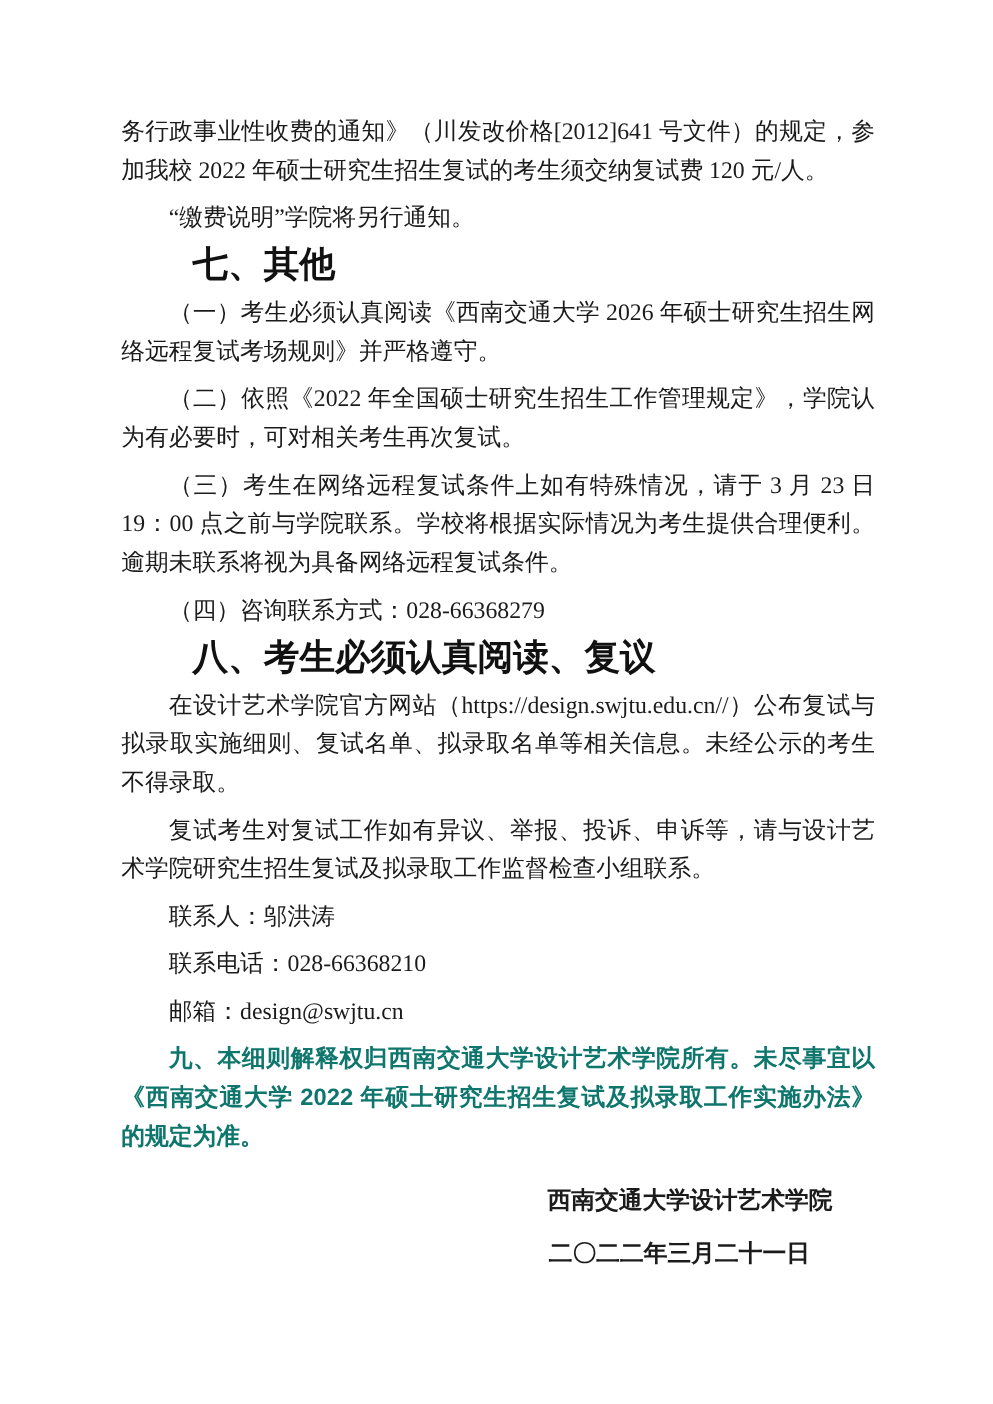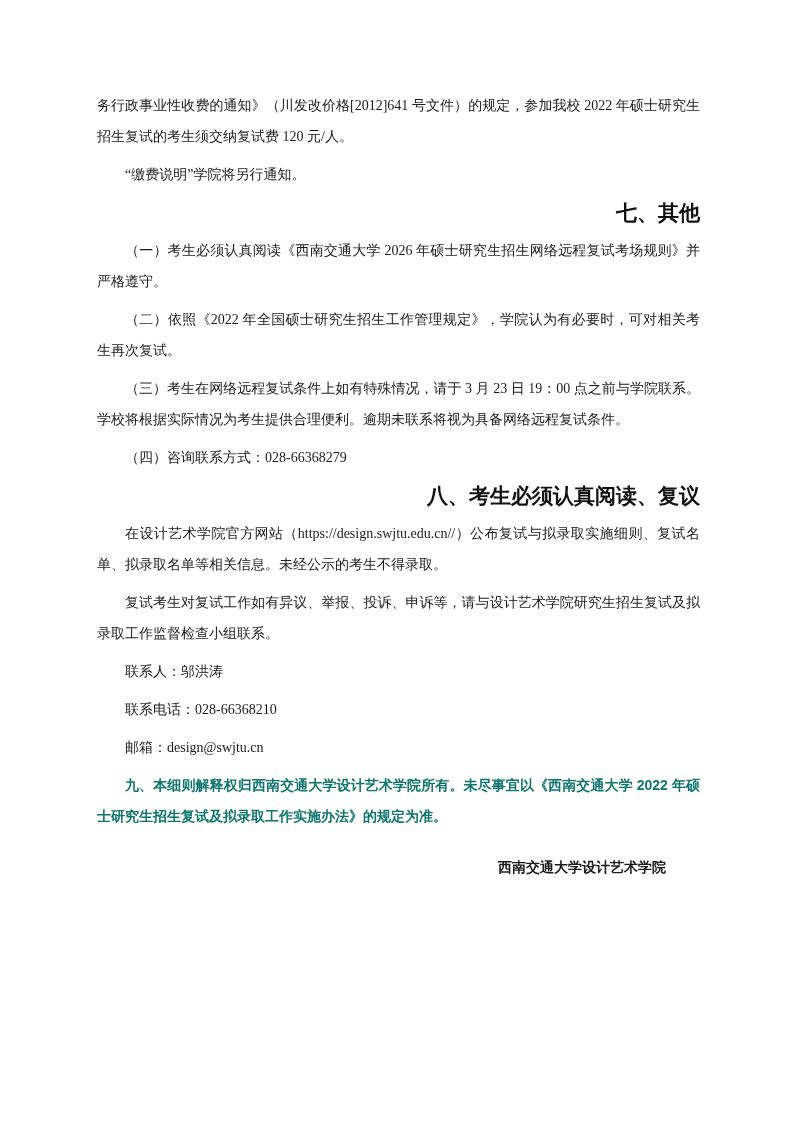--- a/index.html
+++ b/index.html
@@ -10,39 +10,38 @@
   .page {
     position: relative;
     width: 794px;
     height: 1123px;
     margin: 0 auto;
     background: #ffffff;
     box-sizing: border-box;
     padding: 90px 94px 0 97px;
     overflow: hidden;
     font-family: "Liberation Serif", "DejaVu Serif", serif;
-    font-size: 14px;
+    font-size: 19px;
     line-height: 31px;
     color: #1b1b1b;
   }
   .para {
     margin: 0 0 7px 0;
     text-align: justify;
     text-indent: 2em;
   }
   .para.continuation {
     text-indent: 0;
   }
   .section-heading {
     margin: 0 0 7px 0;
     text-indent: 2em;
     font-family: "Liberation Sans", "DejaVu Sans", sans-serif;
     font-weight: bold;
     color: #111111;
-    text-align: right;
   }
   .bold-para {
     margin: 0 0 7px 0;
     text-align: justify;
     text-indent: 2em;
     font-family: "Liberation Sans", "DejaVu Sans", sans-serif;
     font-weight: bold;
     color: #0f766e;
   }
   .signature-block {
@@ -88,15 +87,16 @@
   <p class="para">联系人：邬洪涛</p>
 
   <p class="para">联系电话：028-66368210</p>
 
   <p class="para">邮箱：design@swjtu.cn</p>
 
   <p class="bold-para">九、本细则解释权归西南交通大学设计艺术学院所有。未尽事宜以《西南交通大学 2022 年硕士研究生招生复试及拟录取工作实施办法》的规定为准。</p>
 
   <div class="signature-block">
     <p class="signature-org">西南交通大学设计艺术学院</p>
+    <p class="signature-date">二〇二二年三月二十一日</p>
   </div>
 
 </div>
 
 </body></html>

